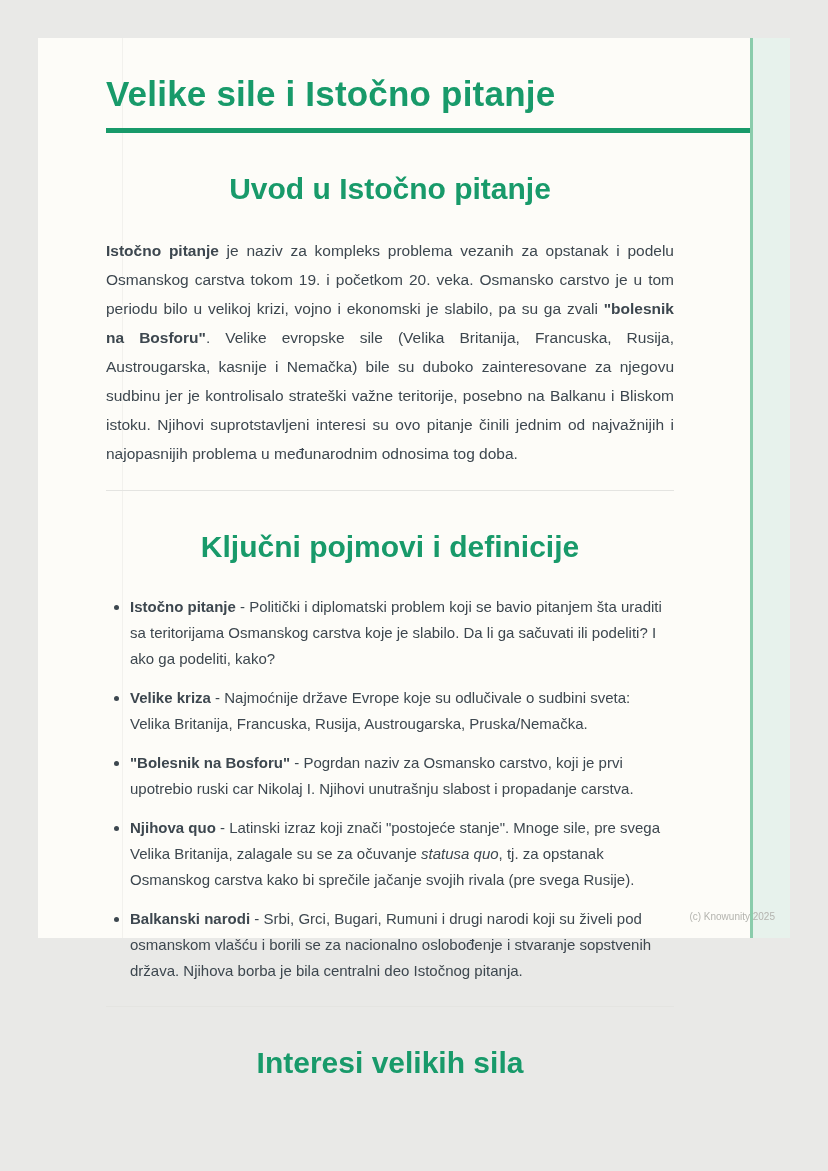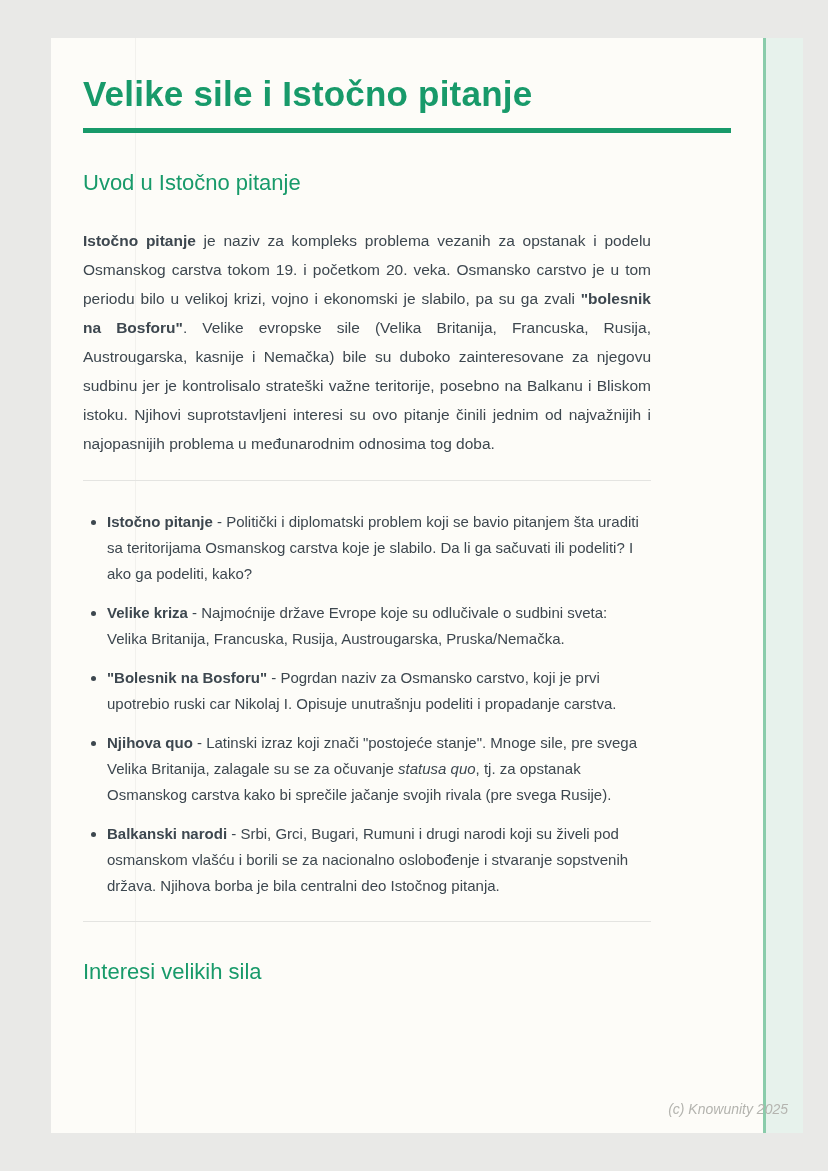--- a/index.html
+++ b/index.html
@@ -15,23 +15,24 @@
   *{margin:0;padding:0;box-sizing:border-box;}
   html,body{width:828px;height:1171px;}
   body{
     background:var(--canvas-bg);
     font-family:"Liberation Sans","DejaVu Sans",sans-serif;
     position:relative;
     overflow:hidden;
   }
   .page{
     position:absolute;
-    left:51px; top:38px;
-    width:752px; height:1095px;
+    left:38px; top:38px;
+    width:752px; height:900px;
     background:var(--page-bg);
+    padding-left:36px;
   }
   .side-strip{
     position:absolute;
     top:0; right:0; bottom:0;
     width:40px;
     background:var(--strip-bg);
     border-left:3px solid var(--strip-line);
     z-index:1;
   }
   .fold-line{
@@ -58,24 +59,25 @@
     margin-top:11px;
     width:648px;
     height:5px;
     background:var(--accent);
   }
   .text-col{
     width:568px;
   }
   h2{
     margin:36px 0 0;
-    font-size:22px;
+    font-size:30px;
     line-height:1.3;
-    font-weight:400;
+    font-weight:700;
     color:var(--accent);
+    text-align:center;
   }
   p.body-par{
     margin-top:28px;
     font-size:15.5px;
     line-height:29px;
     color:var(--body-text);
     text-align:justify;
   }
   hr.divider{
     border:none;
@@ -92,47 +94,47 @@
     line-height:26px;
     color:var(--body-text);
     margin-bottom:13px;
   }
   .b{font-weight:700;}
   .i{font-style:italic;}
   .footer{
     position:absolute;
     right:15px;
     bottom:16px;
-    font-size:14px;
+    font-size:10px;
     color:var(--footer-text);
     z-index:2;
-    font-style:italic;
   }
 </style>
 </head>
 <body>
 
 <div class="page">
   <div class="side-strip"></div>
   <div class="fold-line"></div>
 
   <div class="content">
     <h1>Velike sile i Istočno pitanje</h1>
     <div class="title-rule"></div>
 
     <div class="text-col">
       <h2>Uvod u Istočno pitanje</h2>
       <p class="body-par"><span class="b">Istočno pitanje</span><span> je naziv za kompleks problema vezanih za opstanak i podelu Osmanskog carstva tokom 19. i početkom 20. veka. Osmansko carstvo je u tom periodu bilo u velikoj krizi, vojno i ekonomski je slabilo, pa su ga zvali </span><span class="b">"bolesnik na Bosforu"</span><span>. Velike evropske sile (Velika Britanija, Francuska, Rusija, Austrougarska, kasnije i Nemačka) bile su duboko zainteresovane za njegovu sudbinu jer je kontrolisalo strateški važne teritorije, posebno na Balkanu i Bliskom istoku. Njihovi suprotstavljeni interesi su ovo pitanje činili jednim od najvažnijih i najopasnijih problema u međunarodnim odnosima tog doba.</span></p>
 
       <hr class="divider">
 
+      <h2>Ključni pojmovi i definicije</h2>
       <ul class="defs">
         <li><span class="b">Istočno pitanje</span><span> - Politički i diplomatski problem koji se bavio pitanjem šta uraditi sa teritorijama Osmanskog carstva koje je slabilo. Da li ga sačuvati ili podeliti? I ako ga podeliti, kako?</span></li>
         <li><span class="b">Velike kriza</span><span> - Najmoćnije države Evrope koje su odlučivale o sudbini sveta: Velika Britanija, Francuska, Rusija, Austrougarska, Pruska/Nemačka.</span></li>
-        <li><span class="b">"Bolesnik na Bosforu"</span><span> - Pogrdan naziv za Osmansko carstvo, koji je prvi upotrebio ruski car Nikolaj I. Opisuje unutrašnju podeliti i propadanje carstva.</span></li>
+        <li><span class="b">"Bolesnik na Bosforu"</span><span> - Pogrdan naziv za Osmansko carstvo, koji je prvi upotrebio ruski car Nikolaj I. Njihovi unutrašnju slabost i propadanje carstva.</span></li>
         <li><span class="b">Njihova quo</span><span> - Latinski izraz koji znači "postojeće stanje". Mnoge sile, pre svega Velika Britanija, zalagale su se za očuvanje </span><span class="i">statusa quo</span><span>, tj. za opstanak Osmanskog carstva kako bi sprečile jačanje svojih rivala (pre svega Rusije).</span></li>
         <li><span class="b">Balkanski narodi</span><span> - Srbi, Grci, Bugari, Rumuni i drugi narodi koji su živeli pod osmanskom vlašću i borili se za nacionalno oslobođenje i stvaranje sopstvenih država. Njihova borba je bila centralni deo Istočnog pitanja.</span></li>
       </ul>
 
       <hr class="divider">
 
       <h2>Interesi velikih sila</h2>
     </div>
   </div>
 

